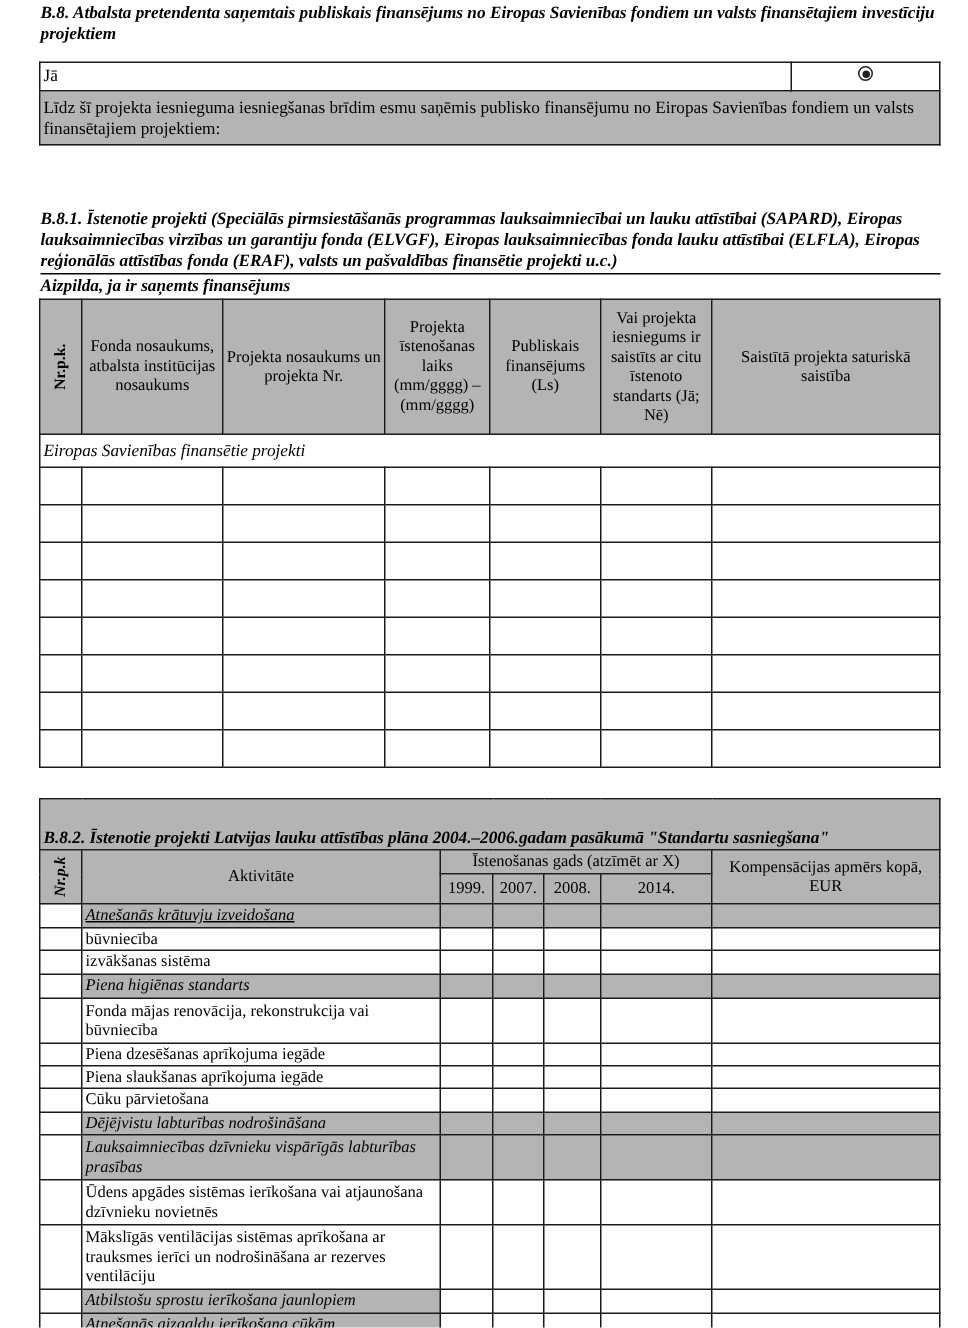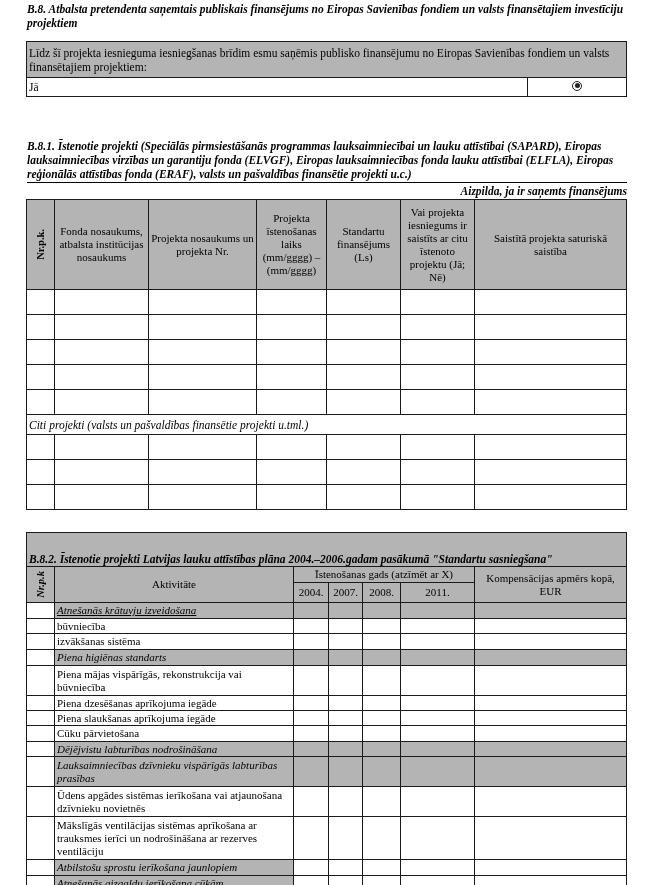--- a/index.html
+++ b/index.html
@@ -24,102 +24,102 @@
 <body>
 
 <div class="abs title" style="left:27px; top:2px; width:600px;">B.8. Atbalsta  pretendenta saņemtais publiskais finansējums no Eiropas Savienības fondiem un valsts finansētajiem investīciju projektiem</div>
 
 <table style="left:26px; top:41px; width:600px;">
   <colgroup>
       <col style="width:501px">
       <col style="width:99px">
     </colgroup>
   <tbody>
-      <tr style="height:36px">
-    <td colspan="2" class="gray t">Līdz šī projekta iesnieguma iesniegšanas brīdim esmu saņēmis publisko  finansējumu no Eiropas Savienības fondiem un valsts finansētajiem projektiem:</td>
-  </tr>
-  <tr style="height:19px">
+      <tr style="height:19px">
     <td class="t">Jā</td>
     <td class="center"><span class="radio on"></span></td>
   </tr>
+  <tr style="height:36px">
+    <td colspan="2" class="gray t">Līdz šī projekta iesnieguma iesniegšanas brīdim esmu saņēmis publisko  finansējumu no Eiropas Savienības fondiem un valsts finansētajiem projektiem:</td>
+  </tr>
 </tbody>
   </table>
 
 <div class="abs title" style="left:27px; top:139px; width:600px; border-bottom:1.5px solid #000; padding-bottom:1px;">B.8.1.  Īstenotie projekti (Speciālās pirmsiestāšanās programmas lauksaimniecībai un lauku attīstībai (SAPARD),  Eiropas lauksaimniecības virzības un garantiju fonda (ELVGF), Eiropas lauksaimniecības fonda lauku attīstībai (ELFLA), Eiropas reģionālās attīstības fonda (ERAF), valsts un pašvaldības  finansētie projekti u.c.)</div>
-<div class="abs title" style="left:27px; top:184px; width:600px;text-align:right;">Aizpilda, ja ir saņemts finansējums</div>
+<div class="abs title" style="left:27px; top:184px; width:600px;">Aizpilda, ja ir saņemts finansējums</div>
 
 <table style="left:26px; top:199px; width:600px;">
   <colgroup>
     <col style="width:28px">
       <col style="width:94px">
       <col style="width:108px">
       <col style="width:70px">
     <col style="width:74px">
       <col style="width:74px">
       <col style="width:152px">
   </colgroup>
   <tbody>
       <tr style="height:90px" class="gray">
     <td class="center">
           <div class="vert">Nr.p.k.</div>
         </td>
     <td class="center">Fonda nosaukums, atbalsta institūcijas nosaukums</td>
     <td class="center">Projekta nosaukums un projekta Nr.</td>
     <td class="center">Projekta īstenošanas laiks (mm/gggg) – (mm/gggg)</td>
-    <td class="center">Standartu finansējums (Ls)</td>
-    <td class="center">Vai projekta iesniegums ir saistīts ar citu īstenoto projektu (Jā; Nē)</td>
+    <td class="center">Publiskais finansējums (Ls)</td>
+    <td class="center">Vai projekta iesniegums ir saistīts ar citu īstenoto standarts (Jā; Nē)</td>
     <td class="center">Saistītā projekta saturiskā saistība</td>
   </tr>
-  <tr style="height:25px">
-        <td></td>
-        <td></td>
-        <td></td>
-        <td></td>
-        <td></td>
-        <td></td>
-        <td></td>
-      </tr>
-  <tr style="height:25px">
-        <td></td>
-        <td></td>
-        <td></td>
-        <td></td>
-        <td></td>
-        <td></td>
-        <td></td>
-      </tr>
-  <tr style="height:25px">
-        <td></td>
-        <td></td>
-        <td></td>
-        <td></td>
-        <td></td>
-        <td></td>
-        <td></td>
-      </tr>
-  <tr style="height:25px">
-        <td></td>
-        <td></td>
-        <td></td>
-        <td></td>
-        <td></td>
-        <td></td>
-        <td></td>
-      </tr>
-  <tr style="height:25px">
-        <td></td>
-        <td></td>
-        <td></td>
-        <td></td>
-        <td></td>
-        <td></td>
-        <td></td>
-      </tr>
-  <tr style="height:20px">
-        <td colspan="7" class="it t">Citi projekti (valsts un pašvaldības finansētie projekti u.tml.)</td>
+  <tr style="height:22px">
+        <td colspan="7" class="it t">Eiropas Savienības finansētie projekti</td>
+      </tr>
+  <tr style="height:25px">
+        <td></td>
+        <td></td>
+        <td></td>
+        <td></td>
+        <td></td>
+        <td></td>
+        <td></td>
+      </tr>
+  <tr style="height:25px">
+        <td></td>
+        <td></td>
+        <td></td>
+        <td></td>
+        <td></td>
+        <td></td>
+        <td></td>
+      </tr>
+  <tr style="height:25px">
+        <td></td>
+        <td></td>
+        <td></td>
+        <td></td>
+        <td></td>
+        <td></td>
+        <td></td>
+      </tr>
+  <tr style="height:25px">
+        <td></td>
+        <td></td>
+        <td></td>
+        <td></td>
+        <td></td>
+        <td></td>
+        <td></td>
+      </tr>
+  <tr style="height:25px">
+        <td></td>
+        <td></td>
+        <td></td>
+        <td></td>
+        <td></td>
+        <td></td>
+        <td></td>
       </tr>
   <tr style="height:25px">
         <td></td>
         <td></td>
         <td></td>
         <td></td>
         <td></td>
         <td></td>
         <td></td>
       </tr>
@@ -160,24 +160,24 @@
   </tr>
   <tr style="height:16px" class="gray">
     <td rowspan="2" class="center">
           <div class="vert it">Nr.p.k</div>
         </td>
     <td rowspan="2" class="center">Aktivitāte</td>
     <td colspan="4" class="center">Īstenošanas gads (atzīmēt ar X)</td>
     <td rowspan="2" class="center">Kompensācijas apmērs kopā, EUR</td>
   </tr>
   <tr style="height:20px" class="gray">
-    <td class="center">2004.</td>
+    <td class="center">1999.</td>
     <td class="center">2007.</td>
     <td class="center">2008.</td>
-    <td class="center">2011.</td>
+    <td class="center">2014.</td>
   </tr>
   </tbody>
     <tbody id="b82-body">
       <tr style="height: 16px;">
         <td class="white"></td>
         <td class="gray it u">Atnešanās krātuvju izveidošana</td>
         <td class="gray"></td>
         <td class="gray"></td>
         <td class="gray"></td>
         <td class="gray"></td>
@@ -205,21 +205,21 @@
         <td class="white"></td>
         <td class="gray it">Piena higiēnas standarts</td>
         <td class="gray"></td>
         <td class="gray"></td>
         <td class="gray"></td>
         <td class="gray"></td>
         <td class="gray"></td>
       </tr>
       <tr style="height: 30px;">
         <td class="white"></td>
-        <td class="white right">Piena mājas vispārīgās, rekonstrukcija vai būvniecība</td>
+        <td class="white right">Fonda mājas renovācija, rekonstrukcija vai būvniecība</td>
         <td class="white"></td>
         <td class="white"></td>
         <td class="white"></td>
         <td class="white"></td>
         <td class="white"></td>
       </tr>
       <tr style="height: 15px;">
         <td class="white"></td>
         <td class="white right">Piena dzesēšanas aprīkojuma iegāde</td>
         <td class="white"></td>

